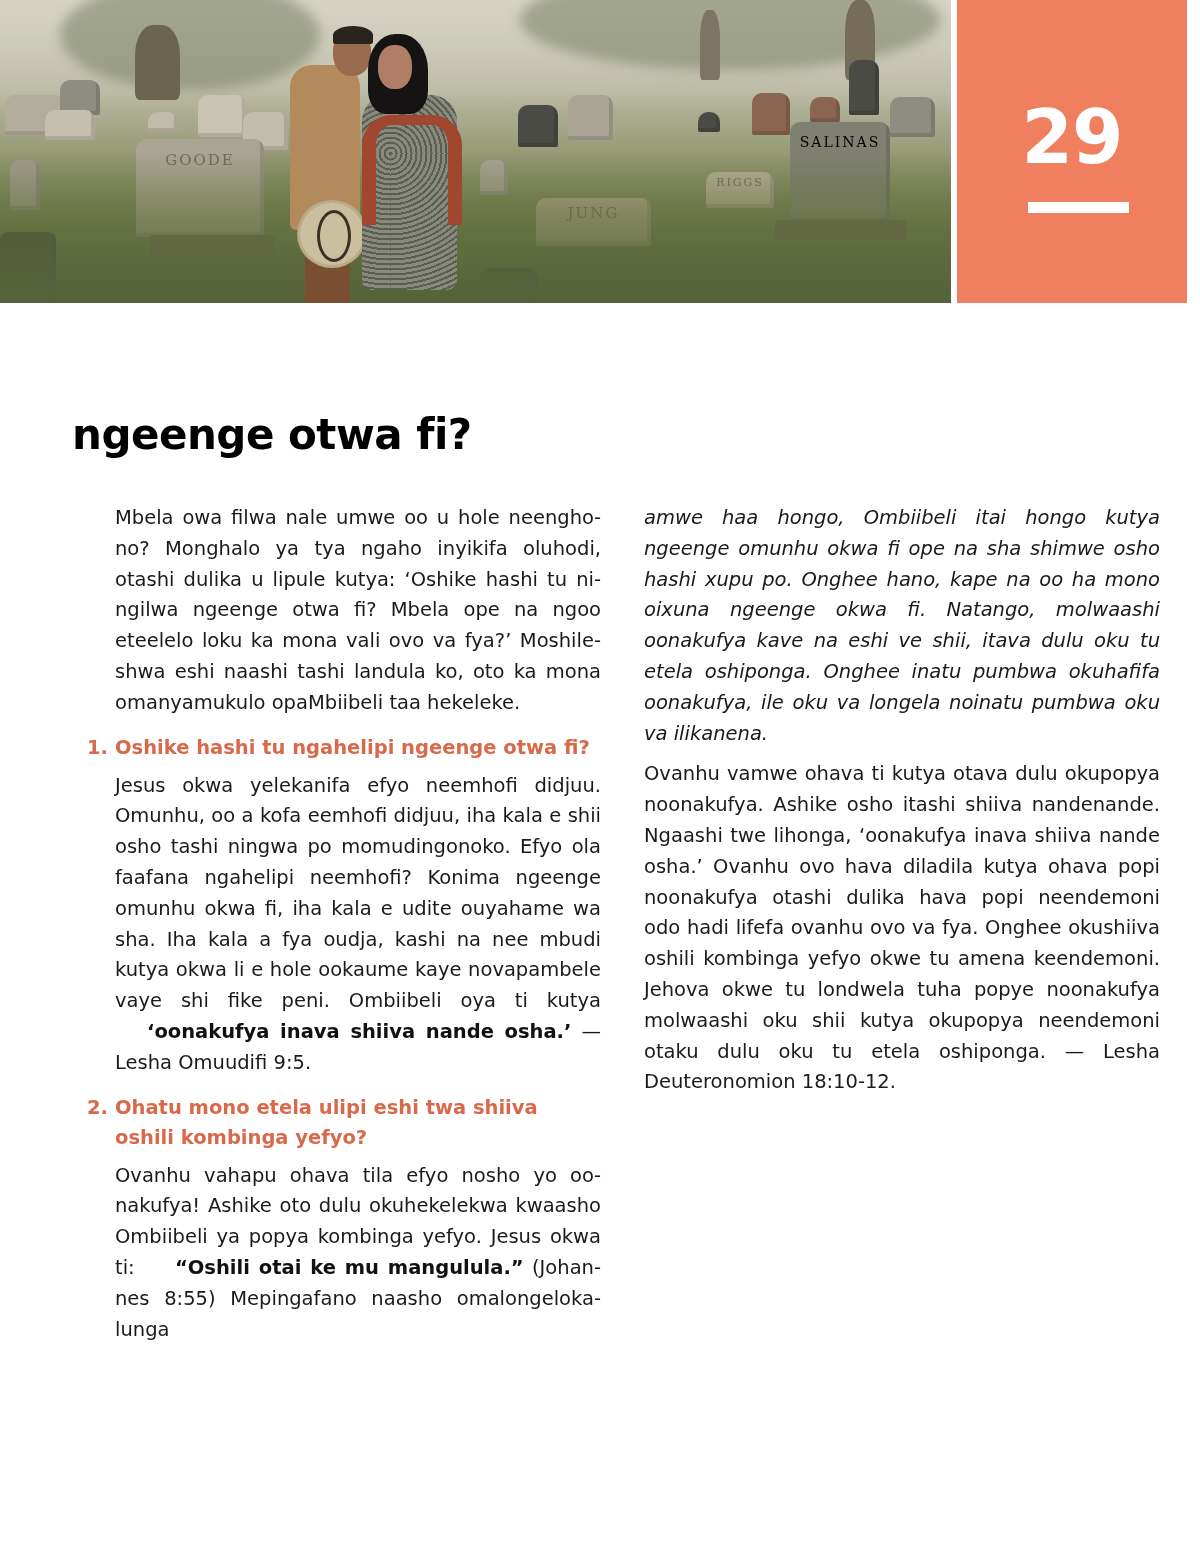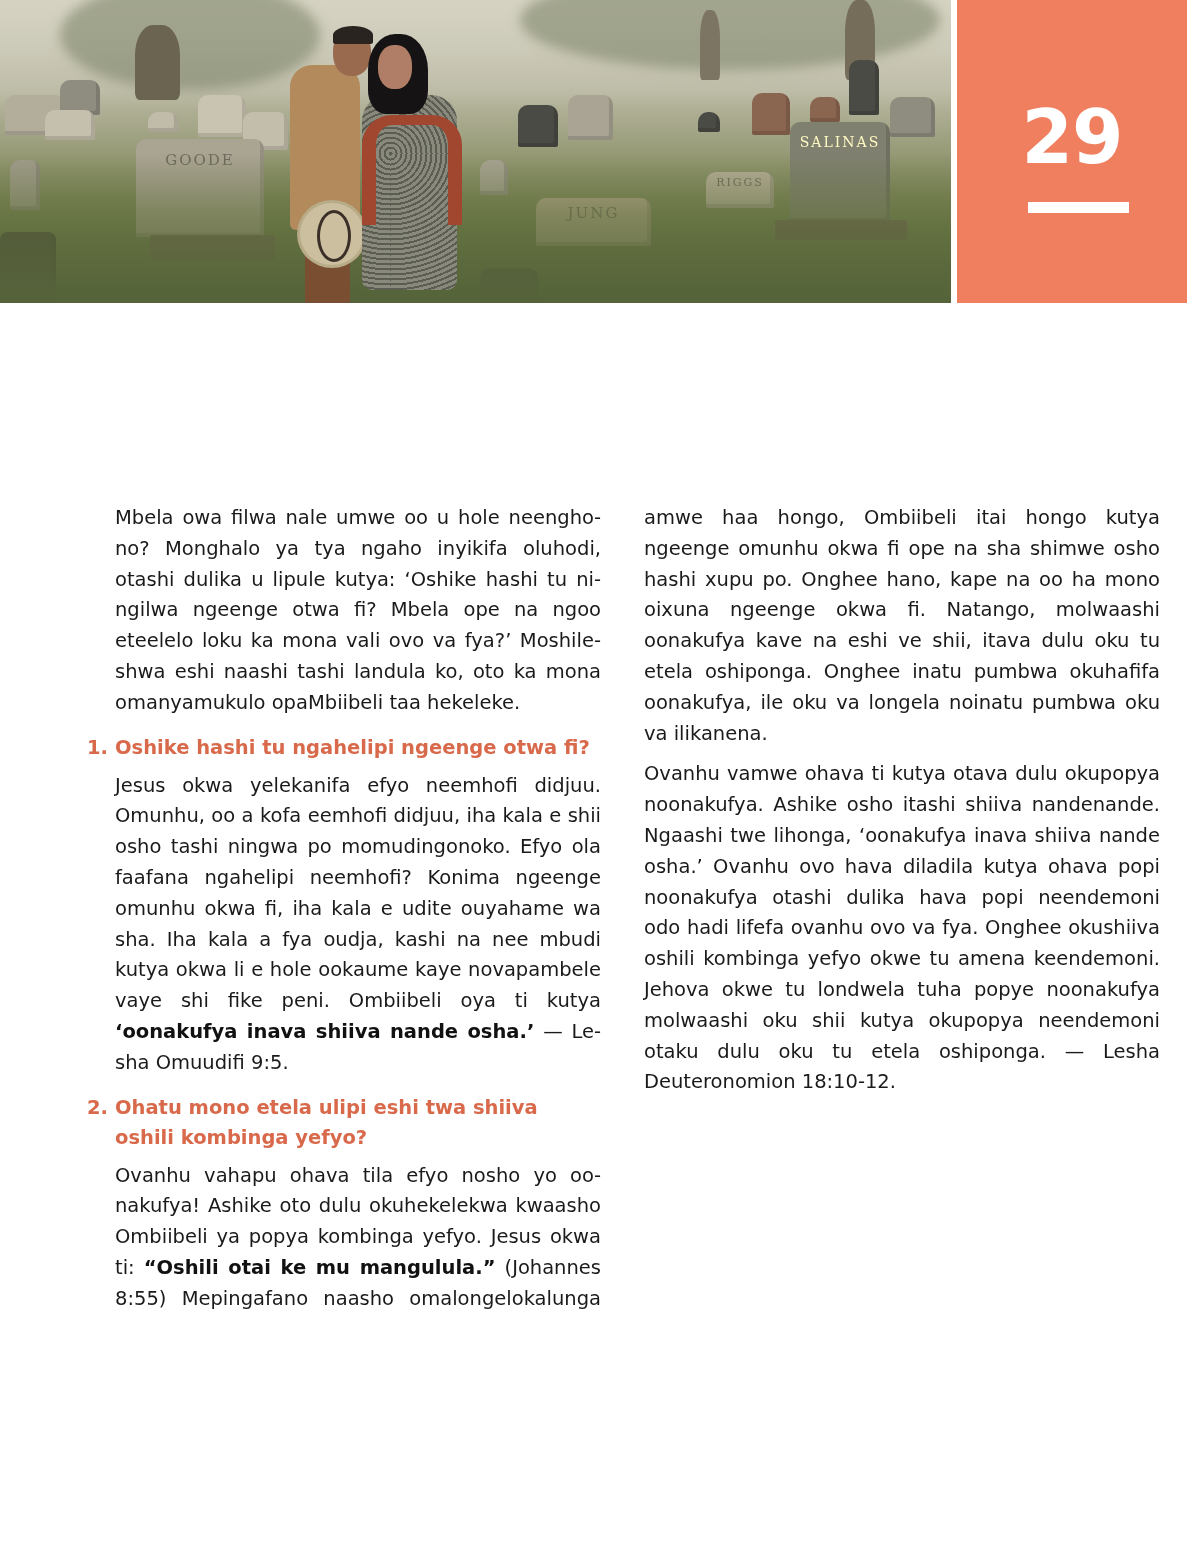--- a/index.html
+++ b/index.html
@@ -61,21 +61,21 @@
     .col { position: absolute; top: 503px; font-size: 19.5px; line-height: 30.8px; }
     .col-left { left: 87px; width: 514px; }
     .col-right { left: 616px; width: 544px; }
     .para { margin: 0 0 10px 0; text-align: justify; hyphens: manual; }
     .col-left .para { padding-left: 28px; }
     .col-right .para { padding-left: 28px; }
     .q { margin: 14px 0 8px 0; color: #d9694b; font-weight: bold; font-size: 19.5px; line-height: 30px;
          display: flex; }
     .q .qn { flex: 0 0 auto; width: 28px; }
     .q .qt { flex: 1 1 auto; }
-    b { font-weight: bold; color: #111; }
+    b { font-weight: bold; color: #111; margin-left: 32px; }
   </style>
 </head>
 <body>
 
 <div class="photo">
   <div class="haze"></div>
   <div class="canopy" style="left:60px;top:-20px;width:260px;height:110px;"></div>
   <div class="canopy" style="left:520px;top:-30px;width:420px;height:100px;"></div>
   <div class="tree" style="left:135px;top:25px;width:45px;height:75px;"></div>
   <div class="tree" style="left:700px;top:10px;width:20px;height:70px;background:#7d7563;"></div>
@@ -101,21 +101,21 @@
     <span class="name">GOODE</span>
   </div>
   <div class="base" style="left:150px;top:235px;width:125px;height:24px;"></div>
   <div class="stone" style="left:536px;top:198px;width:115px;height:48px;background:#b7a991;">
     <span class="name" style="top:6px;">JUNG</span>
   </div>
   <div class="stone" style="left:706px;top:172px;width:68px;height:36px;background:#b9b09c;">
     <span class="name" style="top:4px;font-size:11px;">RIGGS</span>
   </div>
   <div class="stone" style="left:790px;top:122px;width:100px;height:100px;background:#808070;">
-    <span class="name" style="color:#fef9c3;font-size:14px;">SALINAS</span>
+    <span class="name" style="color:#000000;font-size:14px;">SALINAS</span>
   </div>
   <div class="base" style="left:775px;top:220px;width:132px;height:20px;"></div>
   <div class="stone dark" style="left:0px;top:232px;width:56px;height:71px;border-radius:8px 8px 0 0;background:#3f3a34;"></div>
   <div class="stone dark" style="left:480px;top:268px;width:58px;height:35px;background:#4a4640;"></div>
 
   <div class="grass"></div>
 
   <div class="man-legs"></div>
   <div class="man-body"></div>
   <div class="man-head"></div>
@@ -128,34 +128,35 @@
   <div class="shawl"></div>
 </div>
 
 <div class="chapter-box">
   <div class="chapter-num">29</div>
   <div class="chapter-rule"></div>
 </div>
 
 <h1 class="title">
   <br>
+  <span>ngeenge otwa fi?</span>
 </h1>
 
 <div class="col col-left">
   <p class="para">Mbela owa filwa nale umwe oo u hole neengho­no? Monghalo ya tya ngaho inyikifa oluhodi, otashi dulika u lipule kutya: ‘Oshike hashi tu ni­ngilwa ngeenge otwa fi? Mbela ope na ngoo eteelelo loku ka mona vali ovo va fya?’ Moshile­shwa eshi naashi tashi landula ko, oto ka mona omanyamukulo opaMbiibeli taa hekeleke.</p>
 
   <div class="q">
     <span class="qn">1.</span>
     <span class="qt">Oshike hashi tu ngahelipi ngeenge otwa fi?</span>
   </div>
   <p class="para"><span>Jesus okwa yelekanifa efyo neemhofi didjuu. Omunhu, oo a kofa eemhofi didjuu, iha kala e shii osho tashi ningwa po momudingonoko. Efyo ola faafana ngahelipi neemhofi? Konima ngeenge omunhu okwa fi, iha kala e udite ouya­hame wa sha. Iha kala a fya oudja, kashi na nee mbudi kutya okwa li e hole ookaume kaye nova­pambele vaye shi fike peni. Ombiibeli oya ti ku­tya </span><b>‘oonakufya inava shiiva nande osha.’</b><span> — Le­sha Omuudifi 9:5.</span></p>
 
   <div class="q">
     <span class="qn">2.</span>
     <span class="qt">Ohatu mono etela ulipi eshi twa shiiva oshili kombinga yefyo?</span>
   </div>
   <p class="para" id="flow-para" style="text-align: justify; text-align-last: justify;"><span>Ovanhu vahapu ohava tila efyo nosho yo oo­nakufya! Ashike oto dulu okuhekelekwa kwaa­sho Ombiibeli ya popya kombinga yefyo. Jesus okwa ti: </span><b>“Oshili otai ke mu mangulula.”</b><span> (Johan­nes 8:55) Mepingafano naasho omalongeloka­lunga</span></p>
 </div>
 
 <div class="col col-right">
-    <p class="para" style="padding-left: 28px;">amwe haa hongo, Ombiibeli itai hongo kutya ngeenge omunhu okwa fi ope na sha shi­mwe osho hashi xupu po. Onghee hano, kape na oo ha mono oixuna ngeenge okwa fi. Nata­ngo, molwaashi oonakufya kave na eshi ve shii, itava dulu oku tu etela oshiponga. Onghee inatu pumbwa okuhafifa oonakufya, ile oku va longe­la noinatu pumbwa oku va ilikanena.</p>
+    <p class="para" style="padding-left: 28px; font-style: italic;">amwe haa hongo, Ombiibeli itai hongo kutya ngeenge omunhu okwa fi ope na sha shi­mwe osho hashi xupu po. Onghee hano, kape na oo ha mono oixuna ngeenge okwa fi. Nata­ngo, molwaashi oonakufya kave na eshi ve shii, itava dulu oku tu etela oshiponga. Onghee inatu pumbwa okuhafifa oonakufya, ile oku va longe­la noinatu pumbwa oku va ilikanena.</p>
   <p class="para"><span>Ovanhu vamwe ohava ti kutya otava dulu oku­popya noonakufya. Ashike osho itashi shii­va nandenande. Ngaashi twe lihonga, ‘oona­kufya inava shiiva nande osha.’ Ovanhu ovo hava diladila kutya ohava popi noonakufya ota­shi dulika hava popi neendemoni odo hadi lifefa ovanhu ovo va fya. Onghee okushiiva oshili ko­mbinga yefyo okwe tu amena keendemoni. Je­hova okwe tu londwela tuha popye noonakufya molwaashi oku shii kutya okupopya neendemo­ni otaku dulu oku tu etela oshiponga. — Lesha Deuteronomion 18:10-12.</span></p>
 </div>
 
 </body></html>

